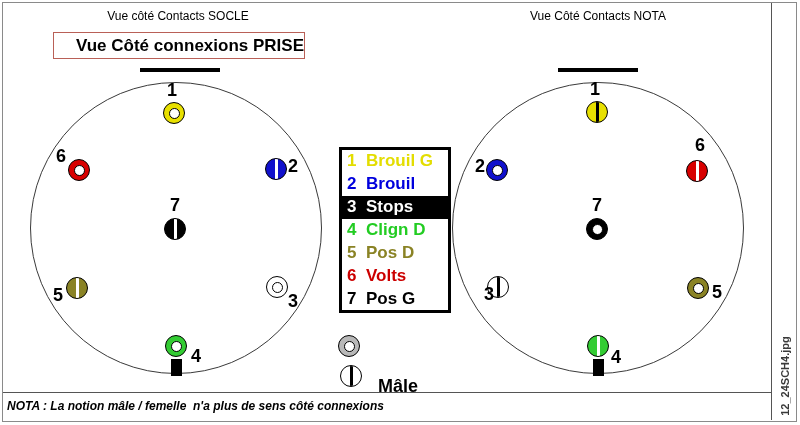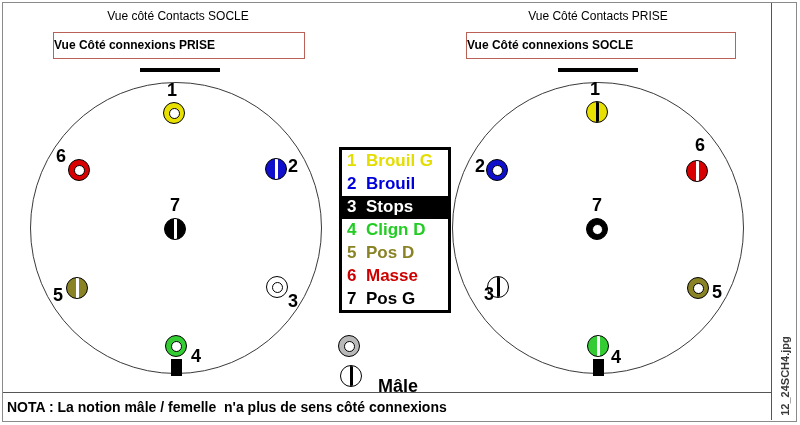--- a/index.html
+++ b/index.html
@@ -6,63 +6,62 @@
   .stage{
     position:relative;width:800px;height:425px;background:#fff;overflow:hidden;
     font-family:"Liberation Sans",sans-serif;color:#000;
   }
   .abs{position:absolute;}
   .outer-frame{left:2px;top:2px;width:793px;height:418px;border:1px solid #8a8a8a;}
   .v-divider{left:771px;top:3px;width:1px;height:417px;background:#555;}
   .h-divider{left:3px;top:392px;width:768px;height:1px;background:#555;}
   .subtitle{font-size:12px;color:#000000;text-align:center;}
   .title-box{
-    border:1px solid #b96057;height:25px;line-height:25px;text-align:left;
-    font-size:12px;font-weight:bold;background:#fff;
+    border:1px solid #b96057;height:25px;line-height:25px;text-align:right;
+    font-size:17px;font-weight:bold;background:#fff;
   }
   .underline-bar{height:4px;background:#000;}
   .connector-circle{border:1px solid #3a3a3a;border-radius:50%;width:290px;height:290px;background:transparent;}
   .volts{font-size:19px;font-weight:bold;text-align:center;}
   .legend-box{
     left:339px;top:147px;width:106px;height:160px;border:3px solid #000;background:#fff;
     display:flex;flex-direction:column;justify-content:space-evenly;
   }
   .legend-row{display:flex;align-items:center;height:23px;padding-left:5px;font-size:17px;font-weight:bold;}
   .legend-num{width:19px;flex:0 0 19px;}
   .pin{width:22px;height:22px;border-radius:50%;box-sizing:border-box;position:absolute;
        display:flex;align-items:center;justify-content:center;overflow:hidden;}
   .pin.female{border:1.5px solid #000;}
   .pin.male{border:1px solid #000;}
   .pin-hole{width:9px;height:9px;border-radius:50%;background:#fff;border:1.5px solid #000;}
   .pin-line{width:3px;height:22px;}
   .pin-num{position:absolute;font-size:18px;font-weight:bold;transform:translate(-50%,-50%);line-height:1;}
   .key-rect{position:absolute;width:11px;height:17px;background:#000;}
   .sym-label{font-size:18px;font-weight:bold;}
-  .nota{font-size:14px;font-weight:bold;white-space:pre;}
+  .nota{font-size:12px;font-weight:bold;white-space:pre;font-style:italic;}
   .filename{
     left:740px;top:369px;width:92px;height:14px;transform:rotate(-90deg);
     font-size:11px;font-weight:bold;color:#3a3a3a;text-align:center;
   }
 </style>
 </head>
 <body>
 
 <div class="stage">
 
   <div class="abs outer-frame"></div>
   <div class="abs v-divider"></div>
   <div class="abs h-divider"></div>
 
   <div class="abs subtitle" style="left:60px;top:9px;width:236px;">Vue côté Contacts SOCLE</div>
   <div class="abs title-box" style="left:53px;top:32px;width:250px;">Vue Côté connexions PRISE</div>
   <div class="abs underline-bar" style="left:140px;top:68px;width:80px;"></div>
   <div class="abs connector-circle" style="left:30px;top:82px;"></div>
 
-  <div class="abs subtitle" style="left:480px;top:9px;width:236px;">Vue Côté Contacts PRISE</div>
-  <div class="abs title-box" style="left:466px;top:32px;width:268px;">Vue Côté connexions SOCLE</div>
+  <div class="abs subtitle" style="left:480px;top:9px;width:236px;">Vue Côté Contacts NOTA</div>
   <div class="abs underline-bar" style="left:558px;top:68px;width:80px;"></div>
   <div class="abs connector-circle" style="left:452px;top:82px;"></div>
 
 
   <div class="abs legend-box">
       <div class="legend-row" style="color: rgb(227, 221, 0);">
         <span class="legend-num">1</span>
         <span class="legend-label">Brouil G</span>
       </div>
       <div class="legend-row" style="color: rgb(0, 0, 221);">
@@ -76,21 +75,21 @@
       <div class="legend-row" style="color: rgb(34, 204, 34);">
         <span class="legend-num">4</span>
         <span class="legend-label">Clign D</span>
       </div>
       <div class="legend-row" style="color: rgb(138, 131, 37);">
         <span class="legend-num">5</span>
         <span class="legend-label">Pos D</span>
       </div>
       <div class="legend-row" style="color: rgb(204, 0, 0);">
         <span class="legend-num">6</span>
-        <span class="legend-label">Masse</span>
+        <span class="legend-label">Volts</span>
       </div>
       <div class="legend-row" style="color: rgb(0, 0, 0);">
         <span class="legend-num">7</span>
         <span class="legend-label">Pos G</span>
       </div>
     </div>
 
   <div class="abs pin female" style="left: 338px; top: 335px; background: rgb(184, 184, 184);" id="sym-female">
     <div class="pin-hole"></div>
   </div>

